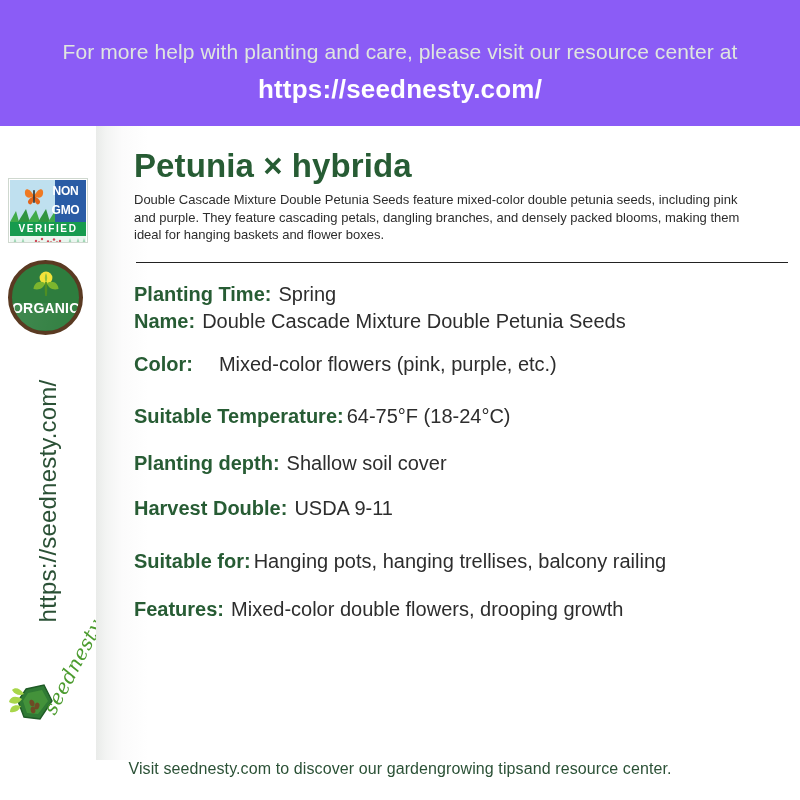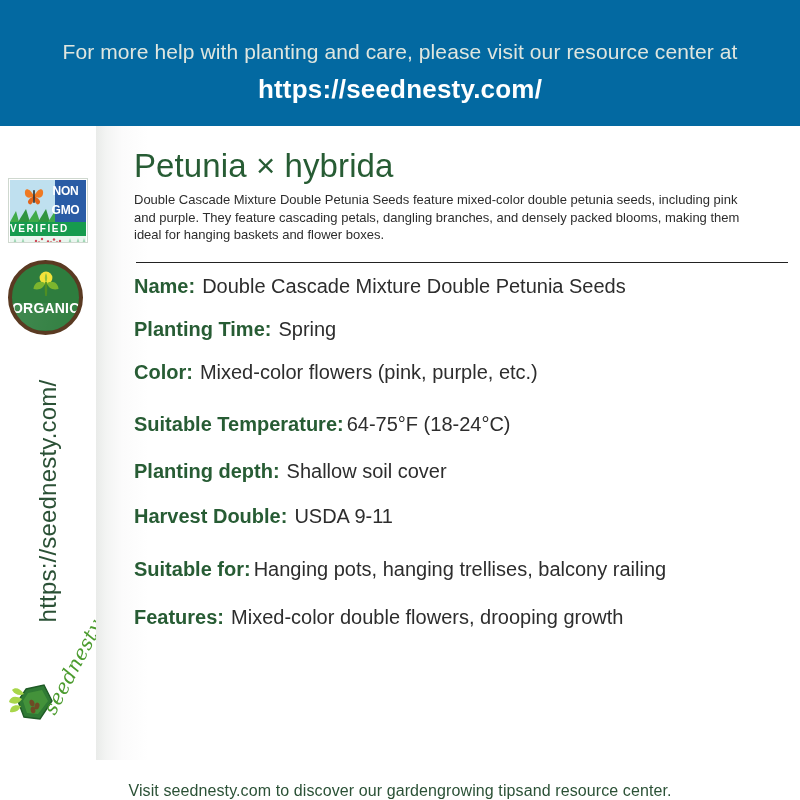--- a/index.html
+++ b/index.html
@@ -7,21 +7,21 @@
     width:800px;height:800px;overflow:hidden;
     background:#ffffff;
     font-family:"Liberation Sans","DejaVu Sans",sans-serif;
     -webkit-font-smoothing:antialiased;
   }
   .page{position:relative;width:800px;height:800px;}
 
   
   .header{
     position:absolute;left:0;top:0;width:800px;height:126px;
-    background:#0369a1;
+    background:#8b5cf6;
     display:flex;flex-direction:column;align-items:center;justify-content:center;
     box-sizing:border-box;padding-top:18px;
   }
   .header-line1{
     font-size:21px;color:#dfe6df;letter-spacing:.1px;line-height:1.2;
     font-weight:400;text-align:center;
   }
   .header-line2{
     font-size:26px;color:#ffffff;font-weight:700;margin-top:9px;
     text-align:center;letter-spacing:.2px;
@@ -41,21 +41,21 @@
   }
   .ng-sky{position:absolute;left:1px;top:1px;width:47px;height:42px;background:#bfe0ef;}
   .ng-box{position:absolute;right:1px;top:1px;width:31px;height:42px;background:#2a5ca5;}
   .ng-box-t{
     position:absolute;right:1px;top:3px;width:41px;height:38px;color:#fff;
     font-size:12px;font-weight:700;line-height:19px;text-align:center;letter-spacing:-.3px;
   }
   .ng-verified{
     position:absolute;left:1px;right:1px;top:43px;height:14px;background:#179b4e;
     color:#ffffff;font-size:10px;font-weight:700;letter-spacing:1.6px;
-    line-height:14px;
+    text-align:center;line-height:14px;
   }
   .ng-bottom{position:absolute;left:1px;right:1px;top:57px;bottom:0;background:#eaf6ef;}
   .ng-grass{position:absolute;left:1px;top:30px;width:47px;height:13px;}
   .ng-butterfly{position:absolute;left:14px;top:7px;width:22px;height:20px;}
   .ng-seeds{position:absolute;left:1px;right:1px;top:57px;height:8px;}
 
   
   .organic{
     position:absolute;left:8px;top:134px;width:75px;height:75px;border-radius:50%;
     background:#2e7d3e;border:4px solid #5a3a22;box-sizing:border-box;
@@ -94,21 +94,21 @@
   }
 
   
   .panel{
     position:absolute;left:96px;top:126px;width:704px;height:634px;
     background:linear-gradient(90deg,#e9ebe9 0px,#f3f4f3 10px,#fbfbfb 26px,#ffffff 52px,#ffffff 100%);
   }
   .panel-inner{position:absolute;left:0;top:0;right:0;bottom:0;padding:22px 6px 0 38px;box-sizing:border-box;}
 
   .title{
-    font-size:33px;font-weight:400;color:#275c34;line-height:1.12;
+    font-size:33px;font-weight:700;color:#275c34;line-height:1.12;
     letter-spacing:.1px;margin:0 0 6px 0;
   }
   .desc{
     font-size:13px;color:#2d2d2d;line-height:1.35;max-width:620px;
     margin:0;font-weight:400;
   }
   .rule{
     height:0;border-top:1.6px solid #222222;margin:18px 6px 0 2px;
   }
 
@@ -118,31 +118,31 @@
     font-size:20px;font-weight:700;color:#275c34;letter-spacing:0;
   }
   .row-value{
     font-size:20px;color:#2d2d2d;font-weight:400;margin-left:7px;
   }
   .row.tight .row-value{margin-left:3px;}
 
   
   .r1{margin-top:4px;}
   .r2{margin-top:20px;}
-  .r3{margin-top:20px;}
+  .r3{margin-top:20px;gap:19px;}
   .r4{margin-top:29px;}
   .r5{margin-top:24px;}
   .r6{margin-top:22px;}
   .r7{margin-top:25px;}
   .r8{margin-top:30px;}
 
   
   .footer{
     position:absolute;left:0;top:760px;width:800px;height:40px;
-    background:#ffffff;display:flex;align-items:flex-end;justify-content:center;
+    background:#ffffff;display:flex;align-items:flex-start;justify-content:center;
   }
   .footer-text{font-size:16px;color:#2b5136;font-weight:400;letter-spacing:.1px;}
 </style>
 </head>
 <body>
 
 <div class="page">
 
   <div class="header">
     <div class="header-line1">For more help with planting and care, please visit our resource center at</div>
@@ -231,28 +231,28 @@
     </div>
   </div>
 
   <div class="panel">
     <div class="panel-inner">
       <h1 class="title">Petunia × hybrida</h1>
       <p class="desc">Double Cascade Mixture Double Petunia Seeds feature mixed-color double petunia seeds, including pink and purple. They feature cascading petals, dangling branches, and densely packed blooms, making them ideal for hanging baskets and flower boxes.</p>
       <div class="rule"></div>
 
       <div class="rows">
+        <div class="row r2">
+          <span class="row-label">Planting Time:</span>
+          <span class="row-value">Spring</span>
+        </div>
         <div class="row r1">
           <span class="row-label">Name:</span>
           <span class="row-value">Double Cascade Mixture Double Petunia Seeds</span>
         </div>
-        <div class="row r2">
-          <span class="row-label">Planting Time:</span>
-          <span class="row-value">Spring</span>
-        </div>
         <div class="row r3">
           <span class="row-label">Color:</span>
           <span class="row-value">Mixed-color flowers (pink, purple, etc.)</span>
         </div>
         <div class="row r4 tight">
           <span class="row-label">Suitable Temperature:</span>
           <span class="row-value">64-75°F (18-24°C)</span>
         </div>
         <div class="row r5">
           <span class="row-label">Planting depth:</span>

